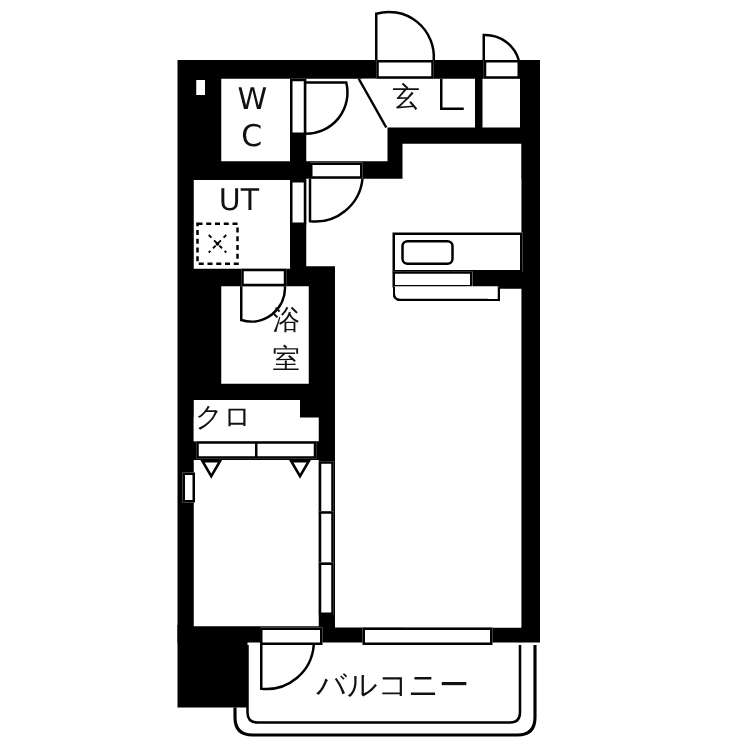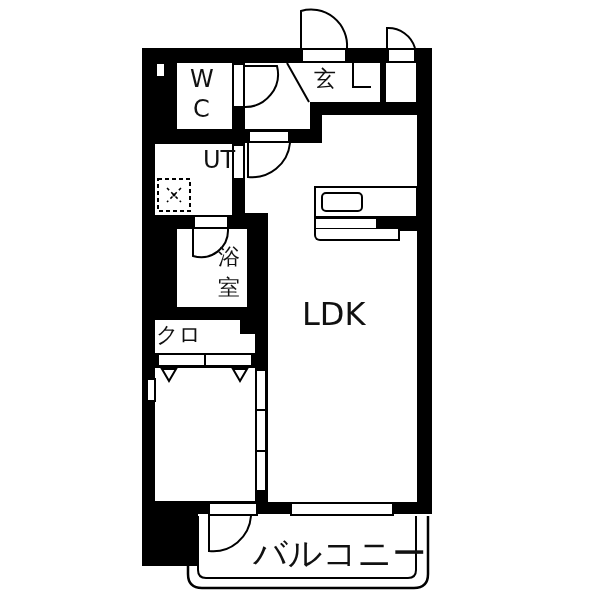--- a/index.html
+++ b/index.html
@@ -88,19 +88,18 @@
     <path d="M209 516 L209 551 A38 38 0 0 0 251 516" fill="none" stroke="#000" stroke-width="2"></path>
 
     <path d="M198 516 L198 570 Q198 578 206 578 L408 578 Q416 578 416 570 L416 516" fill="none" stroke="#000" stroke-width="2"></path>
 
     <path d="M188 566 L188 574 Q188 588 202 588 L414 588 Q428 588 428 574 L428 516" fill="none" stroke="#000" stroke-width="2.5"></path>
   </svg>
 
   <div class="lbl" style="left:190px;top:67px;font-size:24px;">W</div>
   <div class="lbl" style="left:193px;top:97px;font-size:24px;">C</div>
   <div class="lbl" style="left:314px;top:68px;font-size:22px;">玄</div>
-  <div class="lbl" style="left:175px;top:148px;font-size:24px;margin-left:28px;">UT</div>
+  <div class="lbl" style="left:175px;top:148px;font-size:24px;">UT</div>
   <div class="lbl" style="left:218px;top:246px;font-size:22px;">浴</div>
   <div class="lbl" style="left:218px;top:277px;font-size:22px;">室</div>
   <div class="lbl" style="left:156px;top:324px;font-size:22px;">クロ</div>
-  <div class="lbl" style="left:302px;top:298px;font-size:32px;">LDK</div>
-  <div class="lbl" style="left:253px;top:536px;font-size:34px;">バルコニー</div>
+  <div class="lbl" style="left:253px;top:536px;font-size:24px;">バルコニー</div>
 </div>
 
 </body></html>

